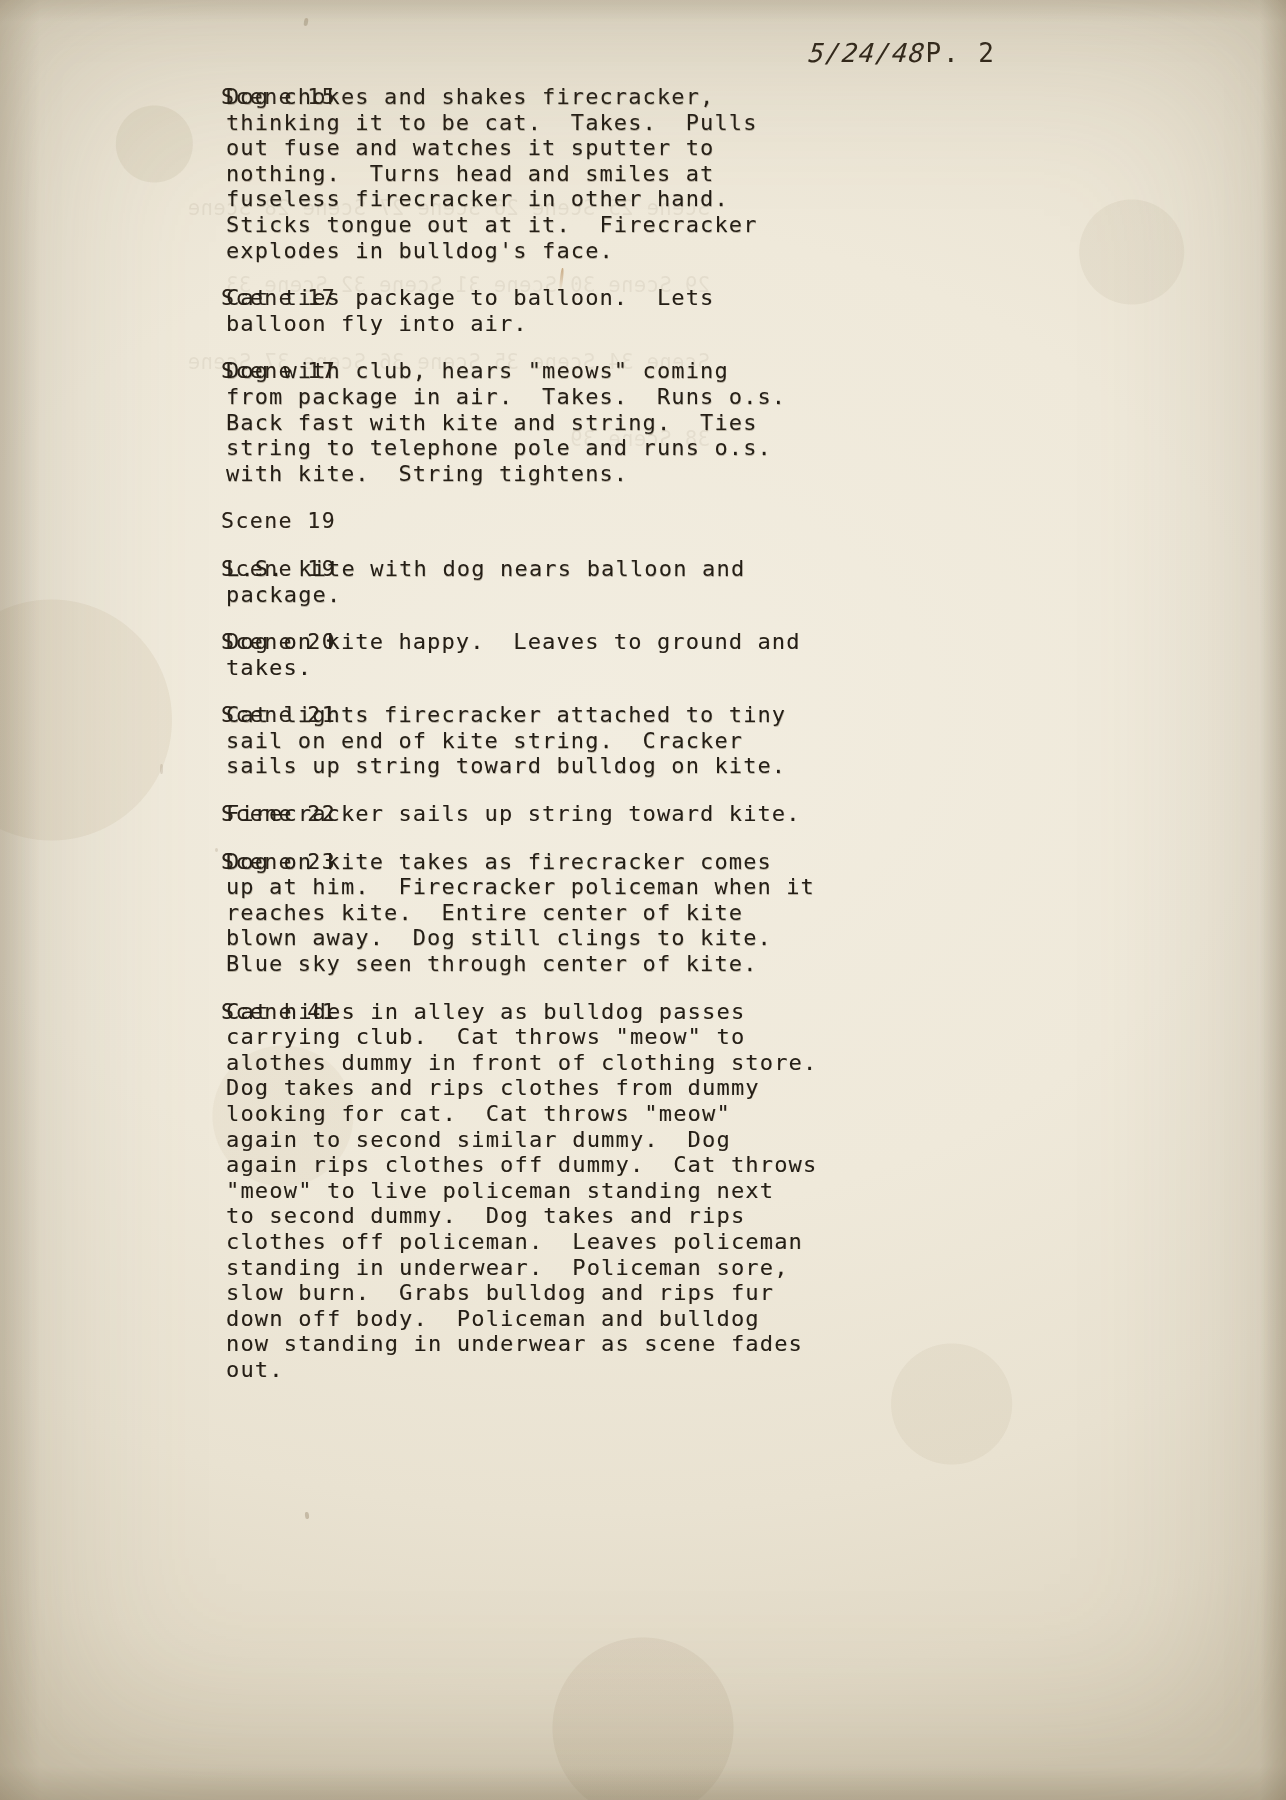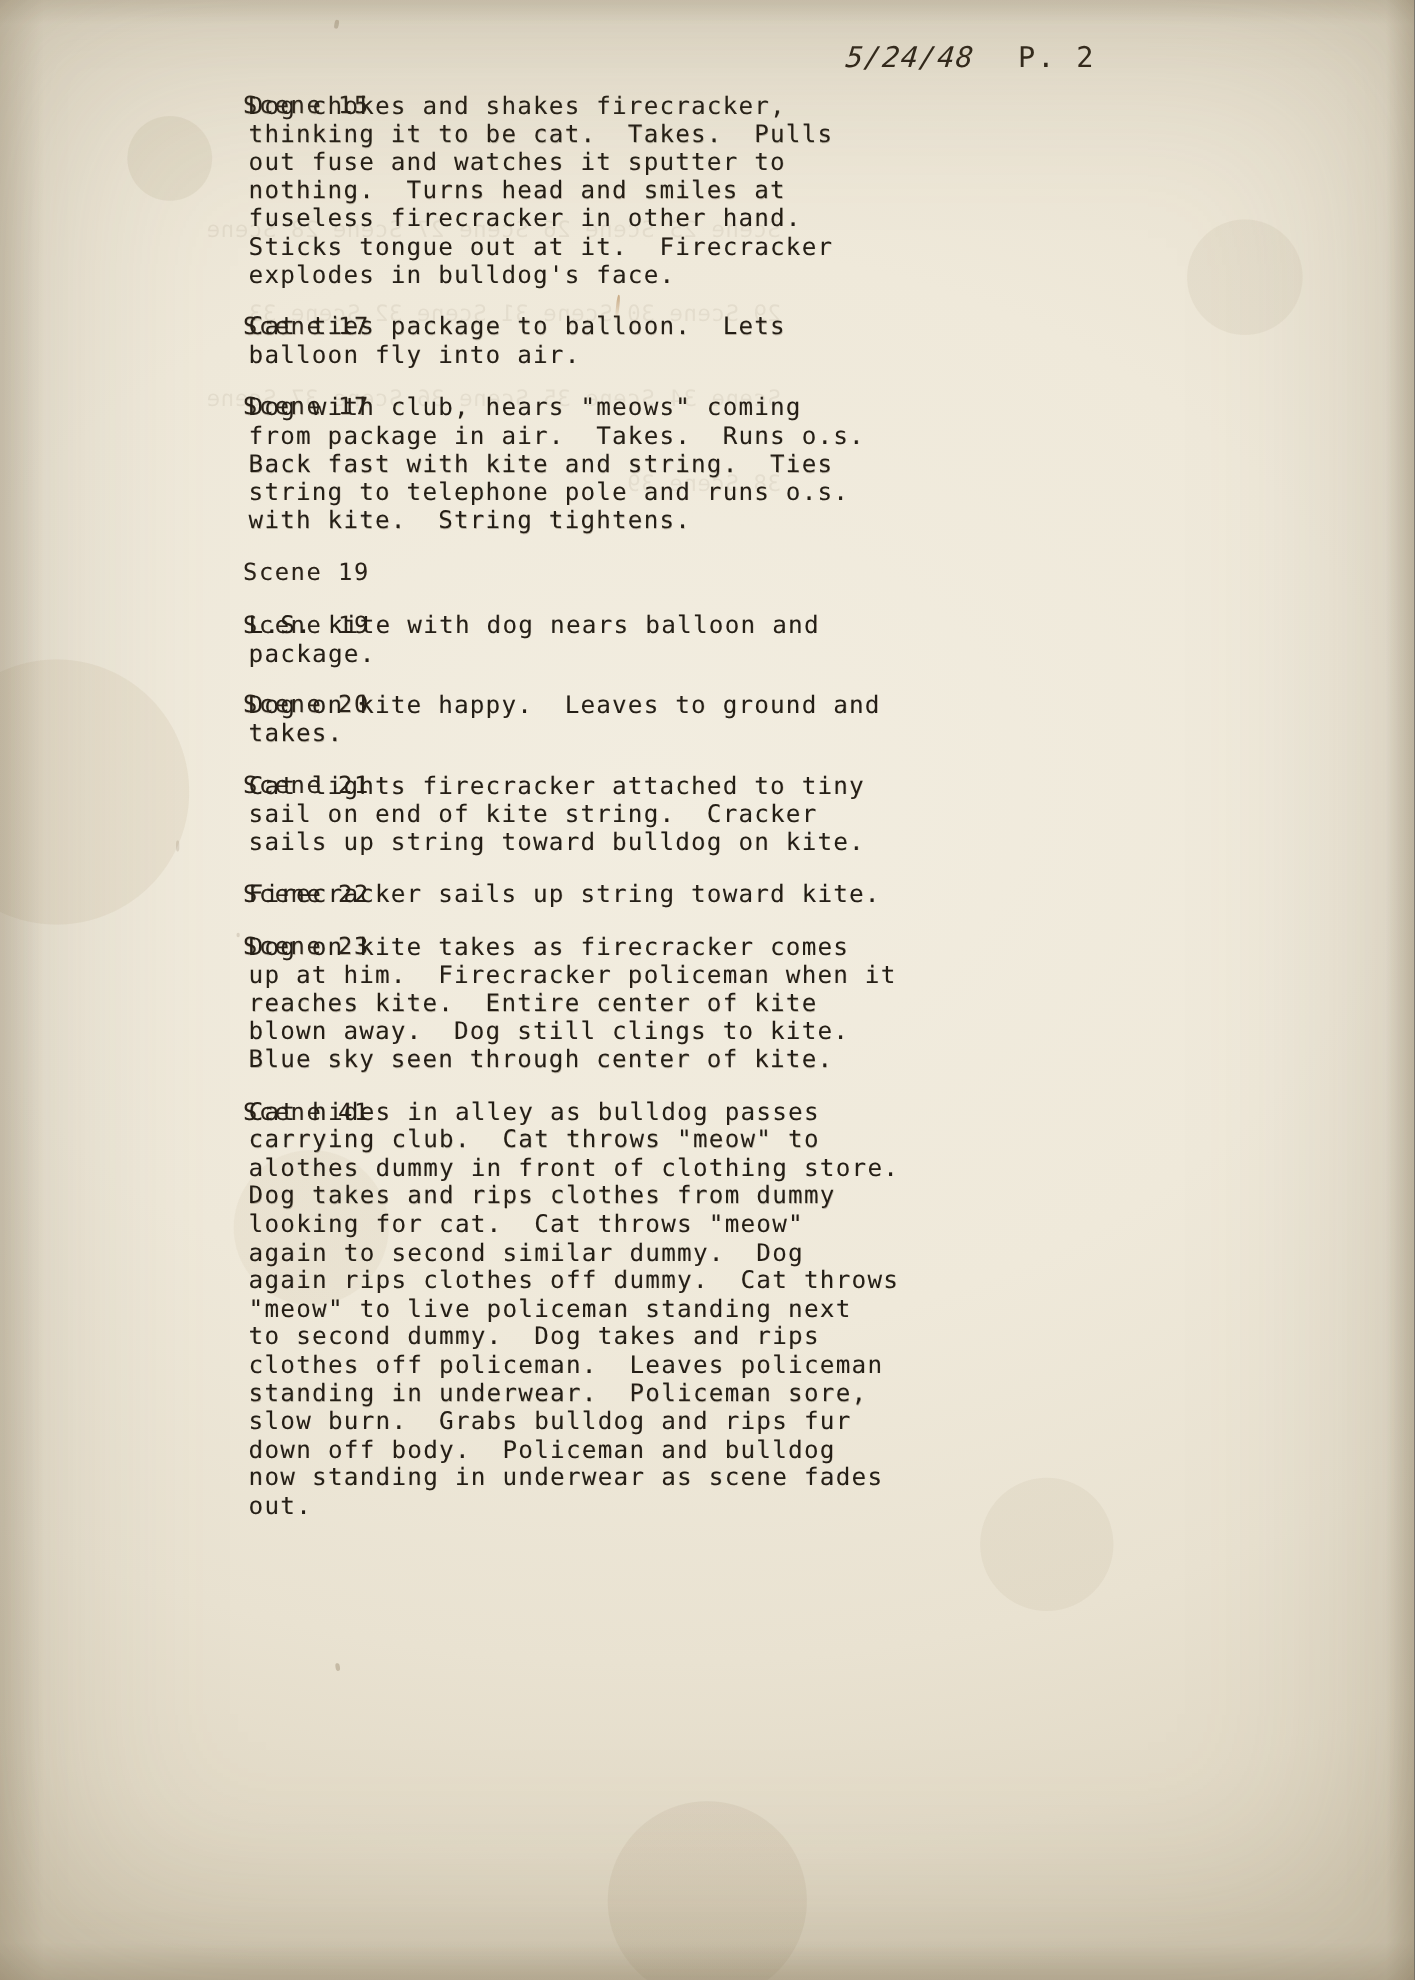--- a/index.html
+++ b/index.html
@@ -77,21 +77,20 @@
     font-size: 26px;
     color: #2e2519;
     letter-spacing: 1px;
   }
   .header .date {
     font-style: italic;
     transform: skewX(-6deg);
     font-weight: 500;
   }
   .header .pageno {
-    margin-left: 40px;
     letter-spacing: 2px;
   }
 
   
   #scenes {
     position: absolute;
     top: 84px;
     left: 0;
     width: 100%;
   }

